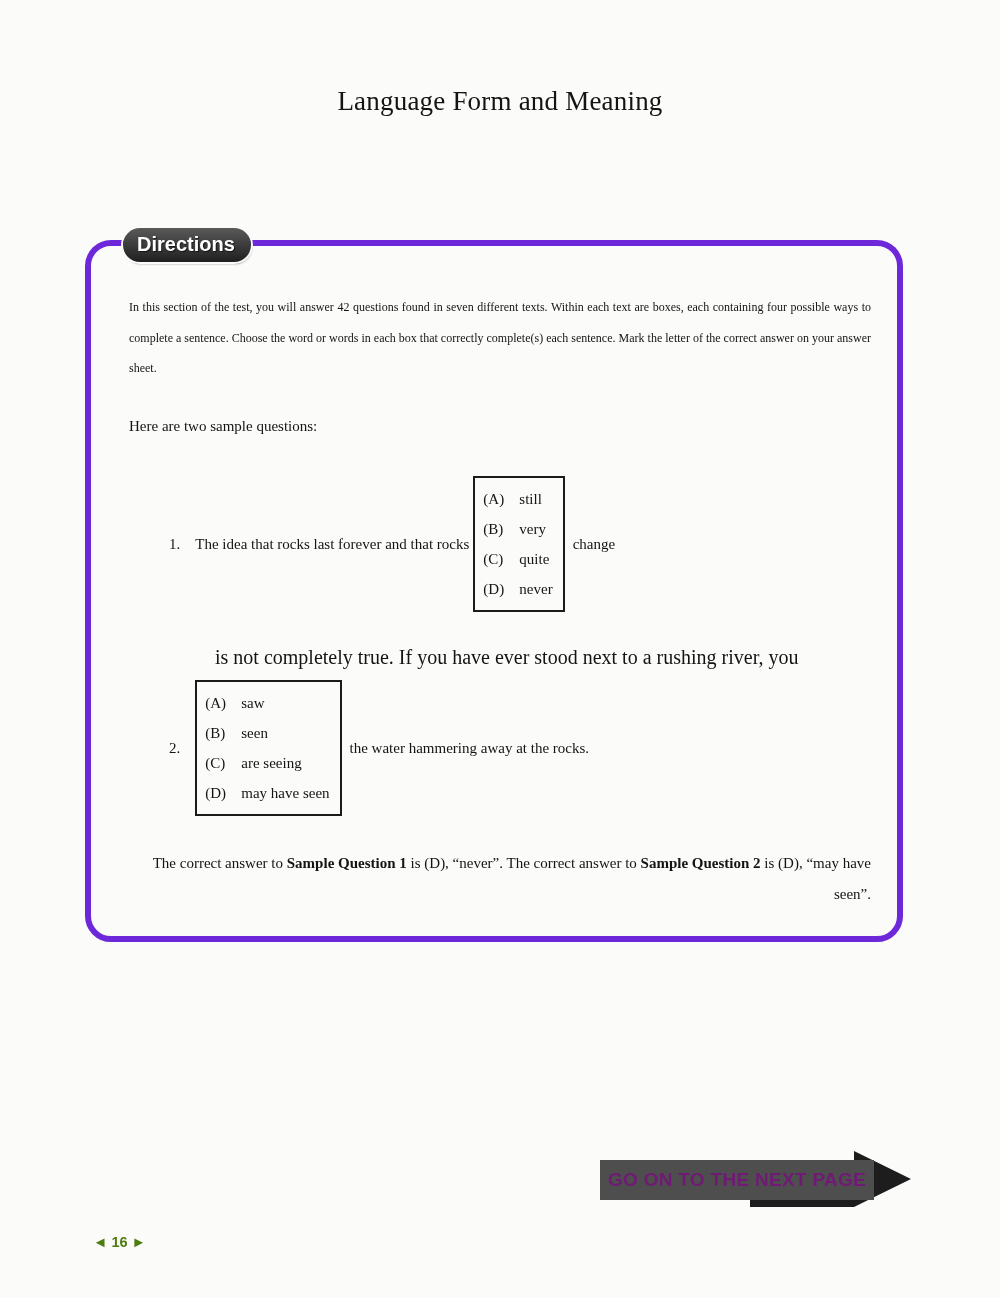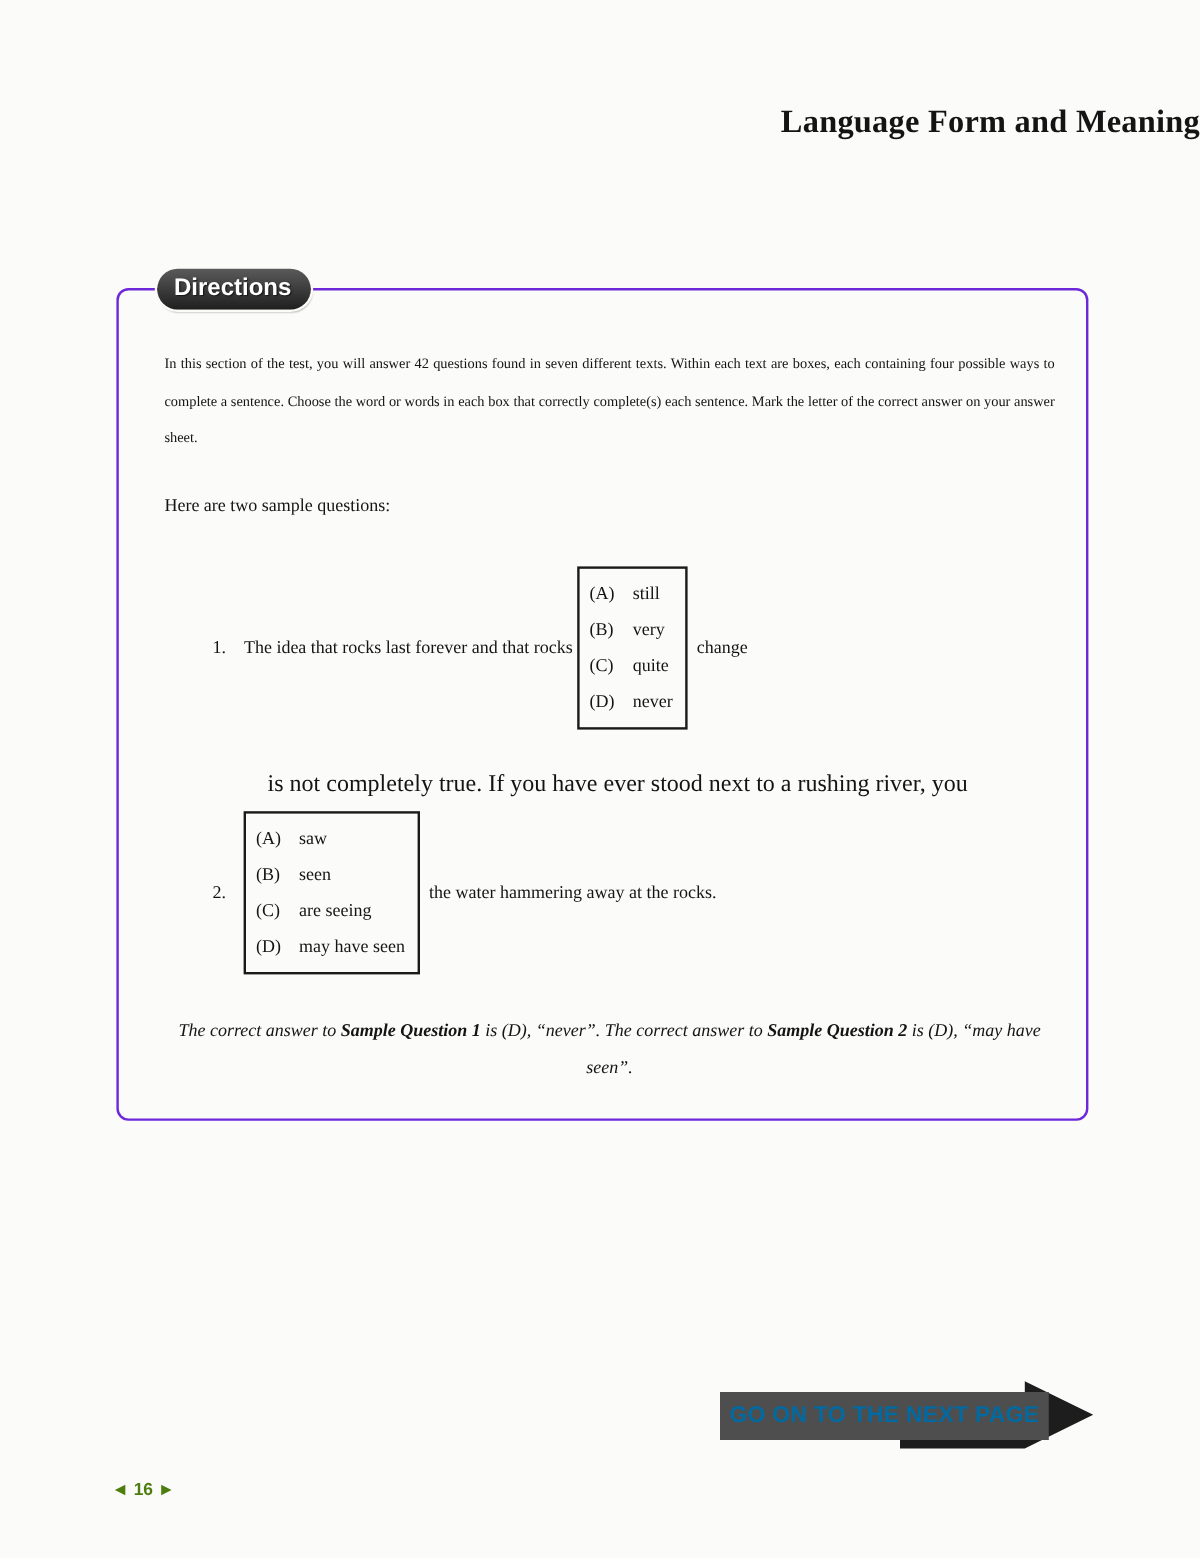--- a/index.html
+++ b/index.html
@@ -16,33 +16,33 @@
     font-family: "Liberation Serif", "DejaVu Serif", serif;
     color: #141414;
     overflow: hidden;
   }
   .title {
     position: absolute;
     top: 86px;
     left: 0;
     width: 100%;
     margin: 0;
-    text-align: right;
+    text-align: center;
     font-size: 27px;
-    font-weight: bold;
+    font-weight: normal;
     letter-spacing: 0.2px;
   }
   .directions-box {
     position: absolute;
-    left: 97px;
+    left: 85px;
     top: 240px;
     width: 806px;
     height: 690px;
-    border: 2px solid #6d28d9;
-    border-radius: 10px;
+    border: 6px solid #6d28d9;
+    border-radius: 26px;
     background: transparent;
   }
   .directions-tab {
     position: absolute;
     left: 32px;
     top: -18px;
     background: linear-gradient(#5a5a5a, #1f1f1f);
     color: #ffffff;
     font-family: "Liberation Sans", "DejaVu Sans", sans-serif;
     font-weight: bold;
@@ -106,22 +106,21 @@
     white-space: nowrap;
   }
   .answer-note {
     position: absolute;
     left: 38px;
     top: 602px;
     width: 742px;
     margin: 0;
     font-size: 15px;
     line-height: 31px;
-    text-align: center;
-    font-style: italic;
+    text-align: right;
   }
   .answer-note b { font-weight: bold; }
   .go-on-banner {
     position: absolute;
     left: 600px;
     top: 1150px;
     width: 312px;
     height: 58px;
   }
   .go-on-banner svg {
@@ -132,21 +131,21 @@
     height: 58px;
   }
   .go-on-text {
     position: absolute;
     left: 0;
     top: 10px;
     width: 274px;
     height: 40px;
     line-height: 40px;
     text-align: center;
-    color: #0369a1;
+    color: #701a75;
     font-family: "Liberation Sans", "DejaVu Sans", sans-serif;
     font-weight: bold;
     font-size: 19px;
     letter-spacing: 0.3px;
   }
   .page-number {
     position: absolute;
     left: 93px;
     top: 1234px;
     font-size: 14.5px;

